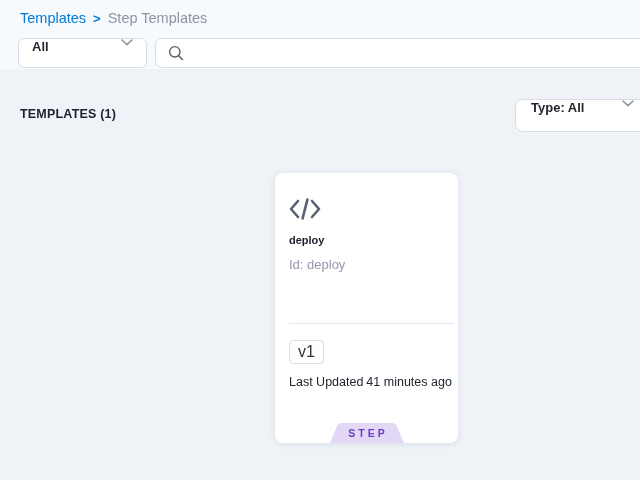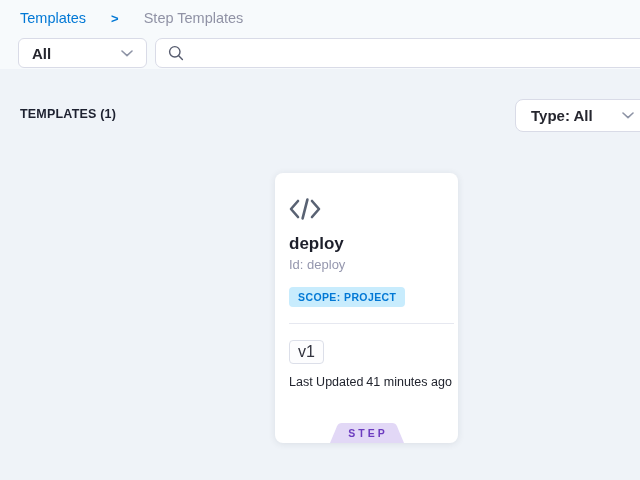--- a/index.html
+++ b/index.html
@@ -1,47 +1,47 @@
 <!DOCTYPE html>
 <html><head>
 <meta charset="utf-8">
 <style>
   html,body{margin:0;padding:0;}
   body{font-family:"Liberation Sans","DejaVu Sans",sans-serif;}
   .screen{position:relative;width:640px;height:480px;background:#eff3f8;overflow:hidden;}
 
   
   .header{position:absolute;left:0;top:0;right:0;height:69px;background:#f7fafc;}
-  .breadcrumb{position:absolute;left:20px;top:10px;font-size:14.5px;display:flex;gap:25px;align-items:flex-end;}
+  .breadcrumb{position:absolute;left:20px;top:10px;font-size:14.5px;display:flex;gap:7px;align-items:flex-end;}
   .crumb-link{color:#0278d5;text-decoration:none;cursor:pointer;}
   .crumb-sep{color:#0278d5;font-weight:600;font-size:13px;}
   .crumb-current{color:#9092a5;}
 
-  .select-btn{position:absolute;display:flex;align-items:center;justify-content:space-between;
+  .select-btn{position:absolute;display:flex;align-items:flex-start;justify-content:space-between;
     background:#ffffff;border:1px solid #d9dbe7;box-sizing:border-box;cursor:pointer;
-    font-family:inherit;color:#25262e;font-weight:700;font-size:15px;padding:0 13px;}
+    font-family:inherit;color:#25262e;font-weight:700;font-size:13px;padding:0 13px;}
   .scope-select{left:18px;top:38px;width:129px;height:30px;border-radius:6px;}
   .type-select{left:515px;right:-10px;top:99px;height:33px;border-radius:8px;padding:0 15px;}
 
   .search-box{position:absolute;left:155px;right:-8px;top:38px;height:30px;background:#fff;
     border:1px solid #d9dbe7;border-radius:7px;box-sizing:border-box;display:flex;align-items:center;
     gap:9px;padding:0 12px;}
   .search-box input{border:none;outline:none;background:transparent;flex:1;font-family:inherit;
     font-size:14px;color:#3c3f4e;}
   .search-box input::placeholder{color:#9ea1b2;}
 
   
   .count-heading{position:absolute;left:20px;top:107px;margin:0;font-size:12.5px;font-weight:700;
     color:#1d2130;letter-spacing:0.2px;}
 
   
   .card{position:absolute;left:275px;top:173px;width:183px;height:270px;background:#ffffff;
     border-radius:8px;box-shadow:0 1px 7px rgba(40,45,70,0.10);cursor:pointer;}
   .code-icon{position:absolute;left:14px;top:25px;}
-  .card-title{position:absolute;left:14px;top:61px;margin:0;font-size:17px;font-weight:700;color:#1d1f2b;}
+  .card-title{position:absolute;left:14px;top:61px;margin:0;font-size:11px;font-weight:700;color:#1d1f2b;}
   .card-id{position:absolute;left:14px;top:84px;font-size:13px;color:#9597ae;}
   .scope-badge{position:absolute;left:14px;top:114px;height:20px;line-height:20px;padding:0 9px;
     background:#c8ecfd;color:#0278d5;font-size:10.5px;font-weight:700;letter-spacing:0.4px;border-radius:4px;}
   .divider{position:absolute;left:14px;right:4px;top:150px;height:1px;background:#e6e8f0;}
   .version-chip{position:absolute;left:14px;top:167px;height:22px;line-height:22px;padding:0 8px;
     background:#fdfdfe;border:1px solid #dcdfe9;border-radius:4px;font-size:16px;color:#33343f;}
   .updated-row{position:absolute;left:14px;top:202px;font-size:12.5px;color:#22252f;display:flex;gap:3px;}
   .step-badge{position:absolute;left:50%;bottom:0;transform:translateX(-50%);width:74px;height:20px;}
   .step-badge svg{position:absolute;left:0;top:0;}
   .step-badge span{position:absolute;left:0;right:0;top:4px;text-align:center;font-size:10.5px;
@@ -85,21 +85,20 @@
 
   <article class="card">
     <svg class="code-icon" width="32" height="22" viewBox="0 0 32 22">
       <polyline points="9,3 2,11 9,19" fill="none" stroke="#596273" stroke-width="2.6" stroke-linecap="round" stroke-linejoin="round"></polyline>
       <polyline points="23,3 30,11 23,19" fill="none" stroke="#596273" stroke-width="2.6" stroke-linecap="round" stroke-linejoin="round"></polyline>
       <line x1="18.4" y1="1.6" x2="13.6" y2="20.4" stroke="#596273" stroke-width="2.6" stroke-linecap="round"></line>
     </svg>
 
     <h3 class="card-title">deploy</h3>
     <div class="card-id">Id: deploy</div>
-    <span class="scope-badge">SCOPE: PROJECT</span>
 
     <div class="divider"></div>
 
     <span class="version-chip">v1</span>
 
     <div class="updated-row">
       <span>Last Updated</span>
       <span>41 minutes ago</span>
     </div>
 

